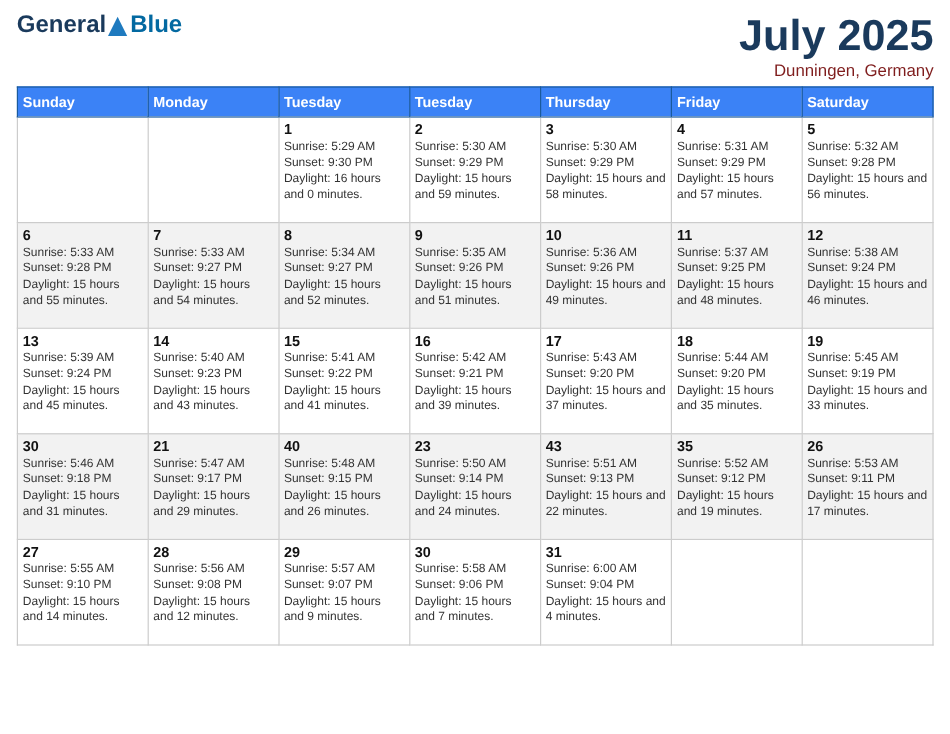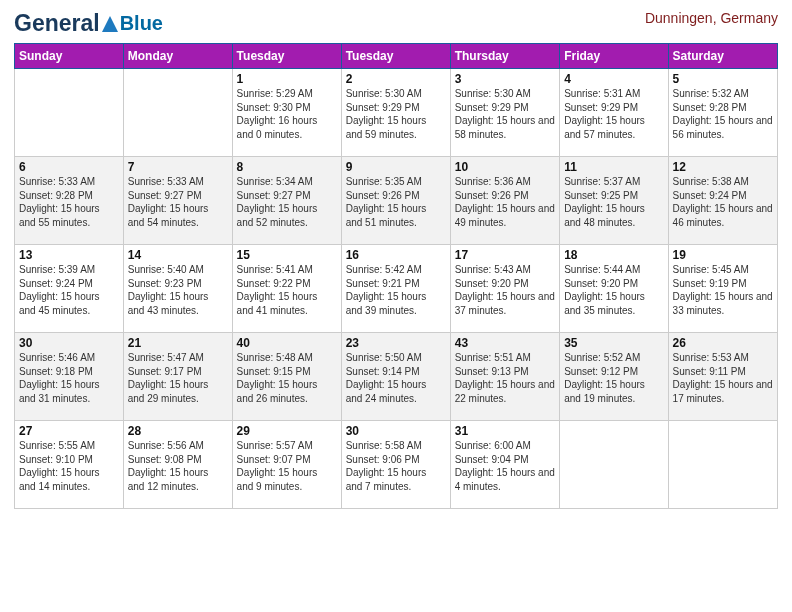--- a/index.html
+++ b/index.html
@@ -39,21 +39,21 @@
     .location {
       font-size: 14px;
       color: #7f1d1d;
     }
     .calendar {
       width: 100%;
       border-collapse: collapse;
       border: 1px solid #ccc;
     }
     .calendar th {
-      background: #a21caf;
+      background: #3b82f6;
       color: #fff;
       font-size: 12px;
       font-weight: bold;
       padding: 5px 4px;
       text-align: left;
       border: 1px solid #1a5a9d;
     }
     .calendar td {
       vertical-align: top;
       border: 1px solid #ccc;
@@ -88,28 +88,29 @@
       align-items: center;
     }
   </style>
 </head>
 <body>
 
 <div class="page">
   <div class="header">
     <div class="logo">
       <div class="logo-wrap">
-        <span style="font-size:23px;font-weight:bold;color:#1a3a5c;font-family:Arial,sans-serif;">General</span>
+        <span style="font-size:20px;font-weight:bold;color:#1a3a5c;font-family:Arial,sans-serif;">General</span>
         <svg width="18" height="18" viewBox="0 0 18 18" style="margin: 0 1px;">
           <polygon points="9,1 17,17 1,17" fill="#1e7abf"></polygon>
         </svg>
         <span style="font-size:20px;font-weight:bold;color:#0369a1;font-family:Arial,sans-serif;">Blue</span>
       </div>
     </div>
     <div class="title-area">
+      <div class="month-title">July 2025</div>
       <div class="location">Dunningen, Germany</div>
     </div>
   </div>
 
   <table class="calendar" id="cal-table">
     <thead>
       <tr id="weekday-header">
           <th>Sunday</th>
           <th>Monday</th>
           <th>Tuesday</th>

